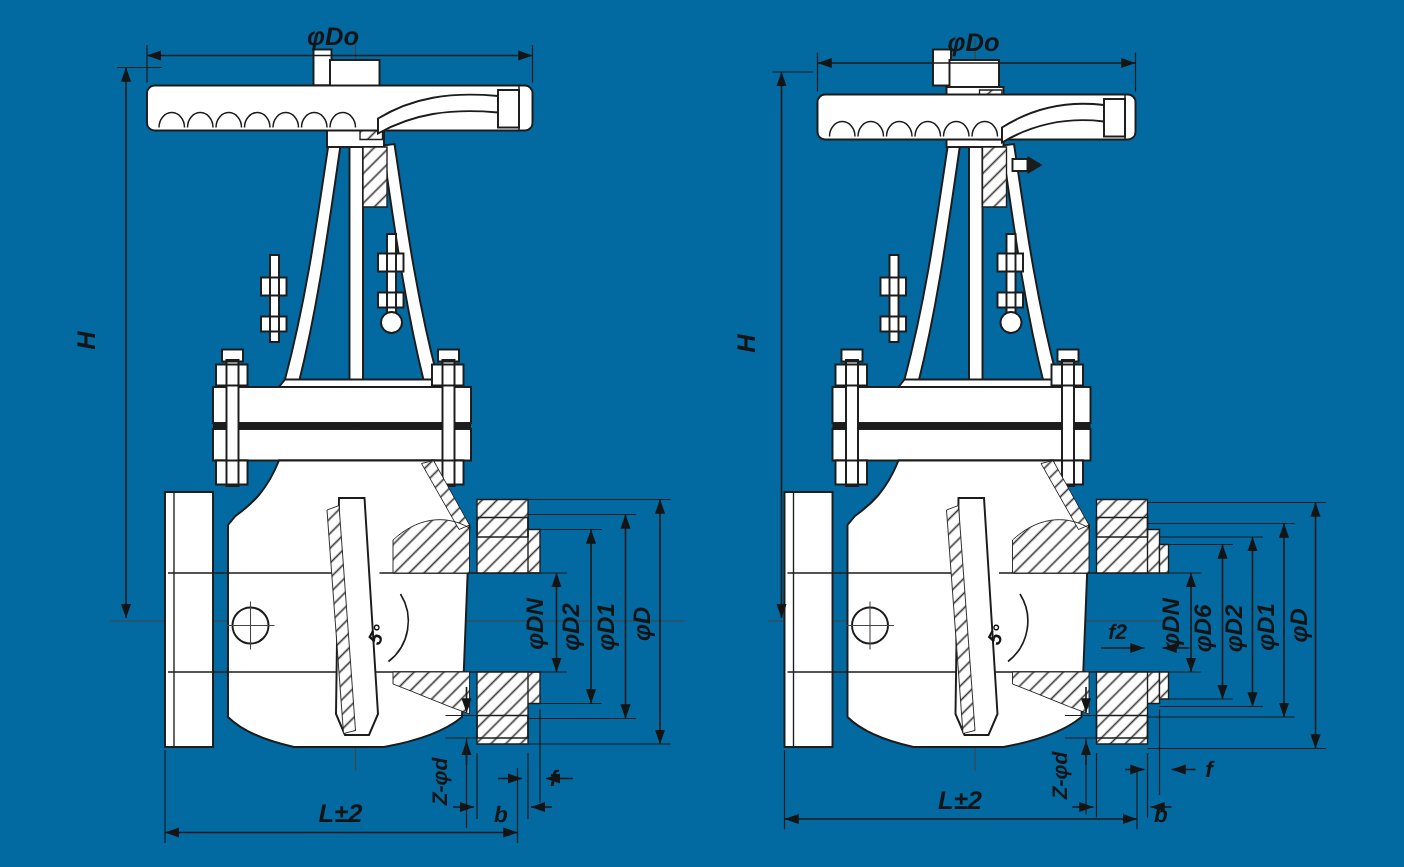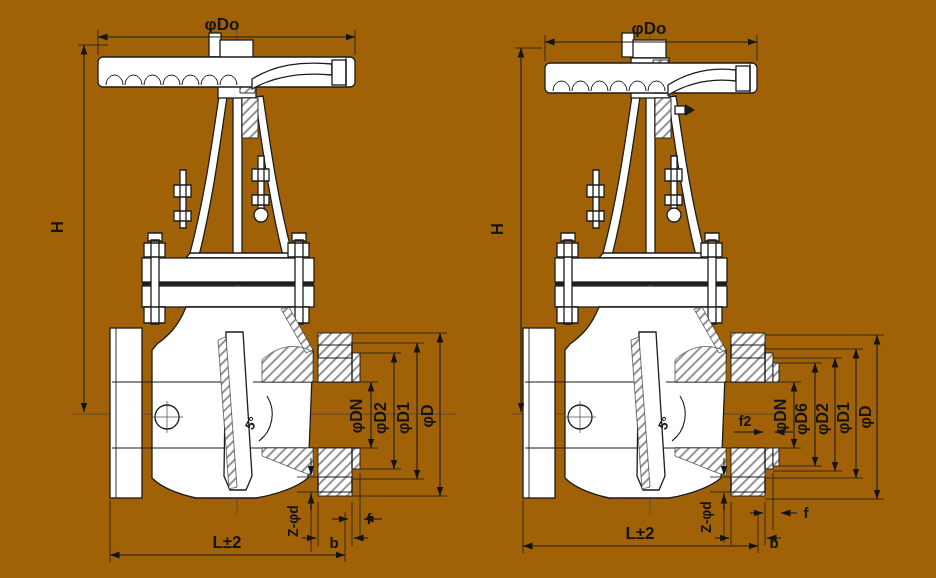--- a/index.html
+++ b/index.html
@@ -1,17 +1,17 @@
 <!DOCTYPE html>
 <html><head>
 <meta charset="utf-8">
 <style>
   html,body{margin:0;padding:0;background:#ffffff;}
-  .stage{position:relative;width:936px;height:578px;background:#a16207;overflow:hidden;
-         font-family:"Liberation Sans",sans-serif;}
+  .stage{position:relative;width:936px;height:578px;background:#0369a1;overflow:hidden;
+         font-family:"Liberation Sans",sans-serif;font-style:italic;}
   svg{position:absolute;inset:0;}
   .art{fill:#ffffff;stroke:#1c1c1c;stroke-width:1.3;}
   .art-thin{fill:none;stroke:#1c1c1c;stroke-width:1;}
   .hatched{fill:url(#hatch);stroke:#1c1c1c;stroke-width:0.9;}
   .solidfill{fill:#1c1c1c;stroke:none;}
   .dim{stroke:#1c1c1c;stroke-width:1.1;fill:none;}
   .ext{stroke:#1c1c1c;stroke-width:0.8;fill:none;}
   .cl{stroke:#444;stroke-width:0.7;fill:none;}
   .lbl{font-family:"Liberation Sans",sans-serif;font-weight:bold;fill:#141414;}
   .f17{font-size:17px;} .f16{font-size:16px;} .f15{font-size:15px;}

